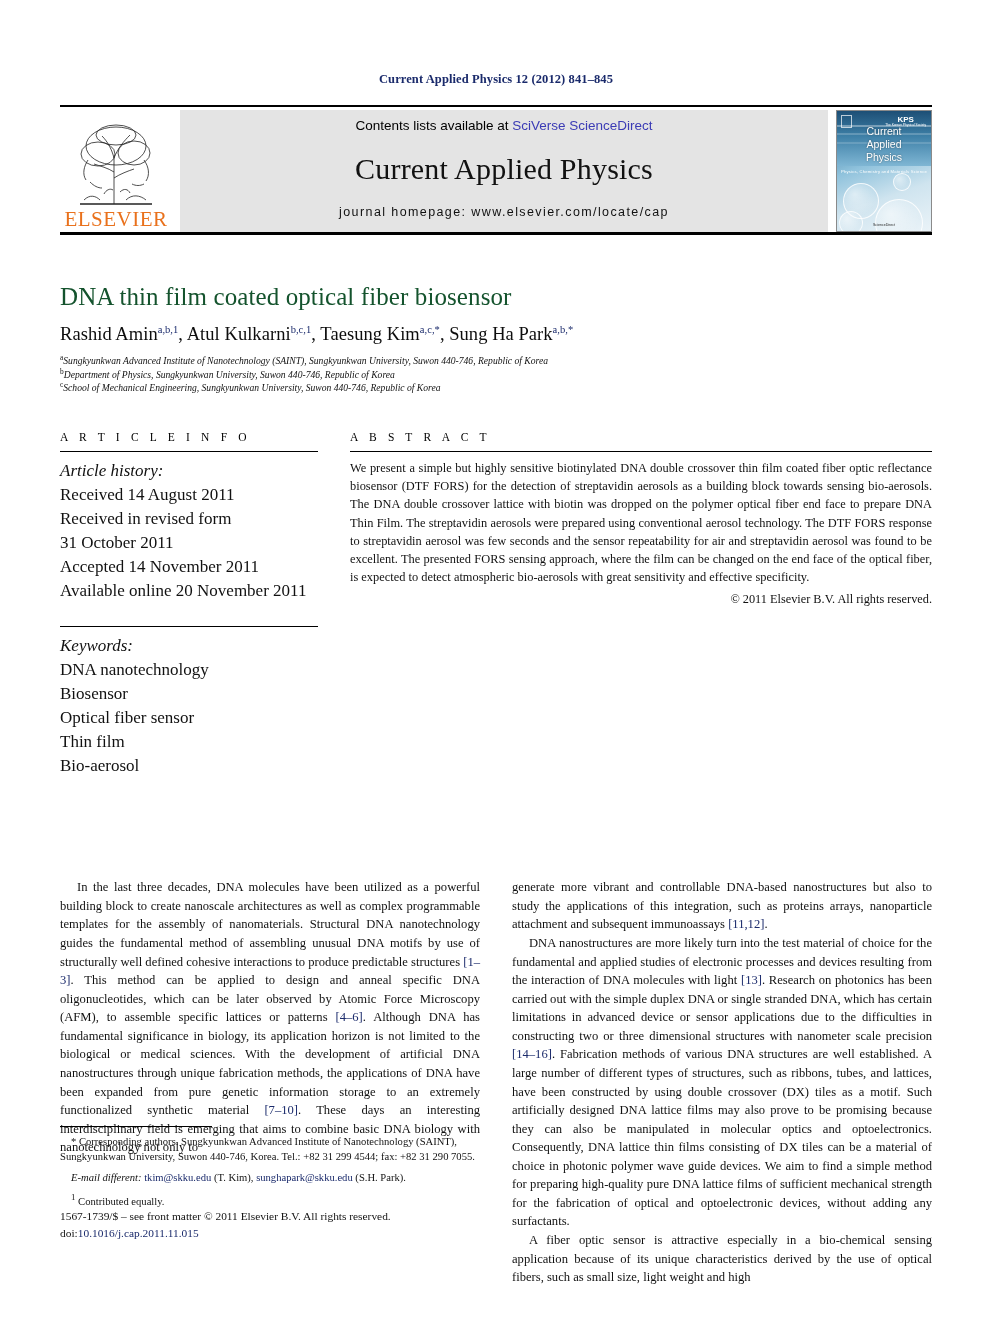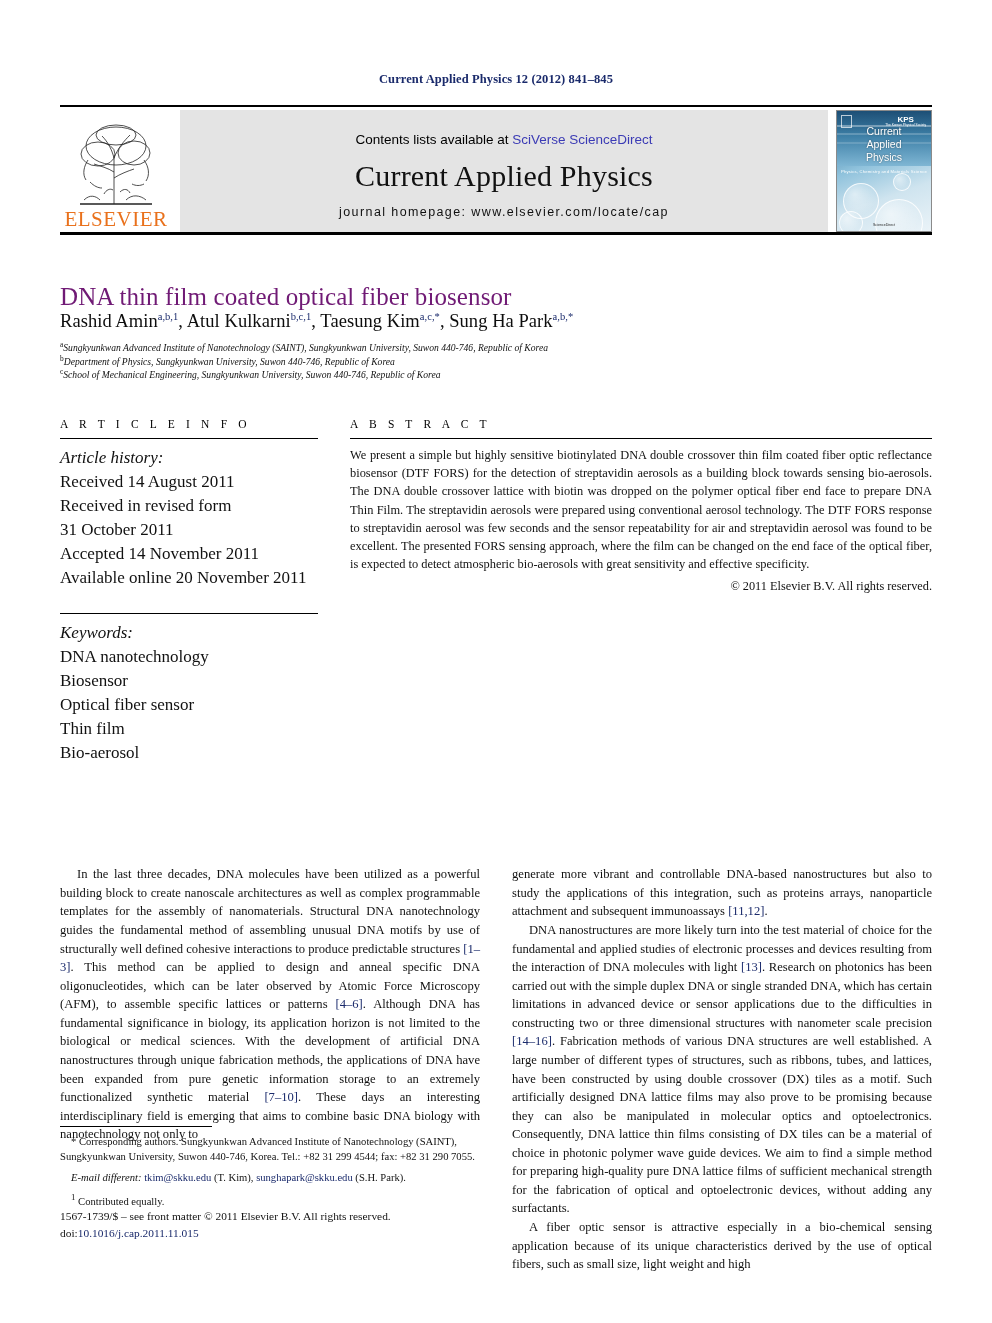--- a/index.html
+++ b/index.html
@@ -72,21 +72,21 @@
   }
 
   .masthead-center {
     flex: 1 1 auto;
     background: #e4e4e4;
     margin: 0 8px 0 8px;
     display: flex;
     flex-direction: column;
     align-items: center;
     justify-content: space-between;
-    padding: 22px 0 13px 0;
+    padding: 8px 0 13px 0;
     box-sizing: border-box;
   }
   .contents-line {
     font-family: "Liberation Sans", sans-serif;
     font-size: 13.5px;
     color: #000;
   }
   .contents-line .sd-link {
     color: #3b3bb5;
   }
@@ -163,27 +163,28 @@
     position:absolute; left:0; right:0; bottom:4px; text-align:center;
     font-family:"Liberation Sans", sans-serif; font-size:3.6px; color:#2a2a2a; z-index:5;
   }
 
   
   .title-block { margin-top: 48px; }
   .paper-title {
     font-family: "Liberation Serif", serif;
     font-size: 25px;
     font-weight: normal;
-    color: #701a75;
+    color: #14532d;
     margin: 0;
     letter-spacing: 0.1px;
   }
   .authors {
     font-family: "Liberation Serif", serif;
     font-size: 18.5px;
+    margin-top: 13px;
     color: #0d0d0d;
     letter-spacing: 0.05px;
   }
   .authors sup {
     font-size: 10.5px;
     color: #1a2a6b;
     vertical-align: super;
     line-height: 0;
   }
   .affils { margin-top: 9px; }

